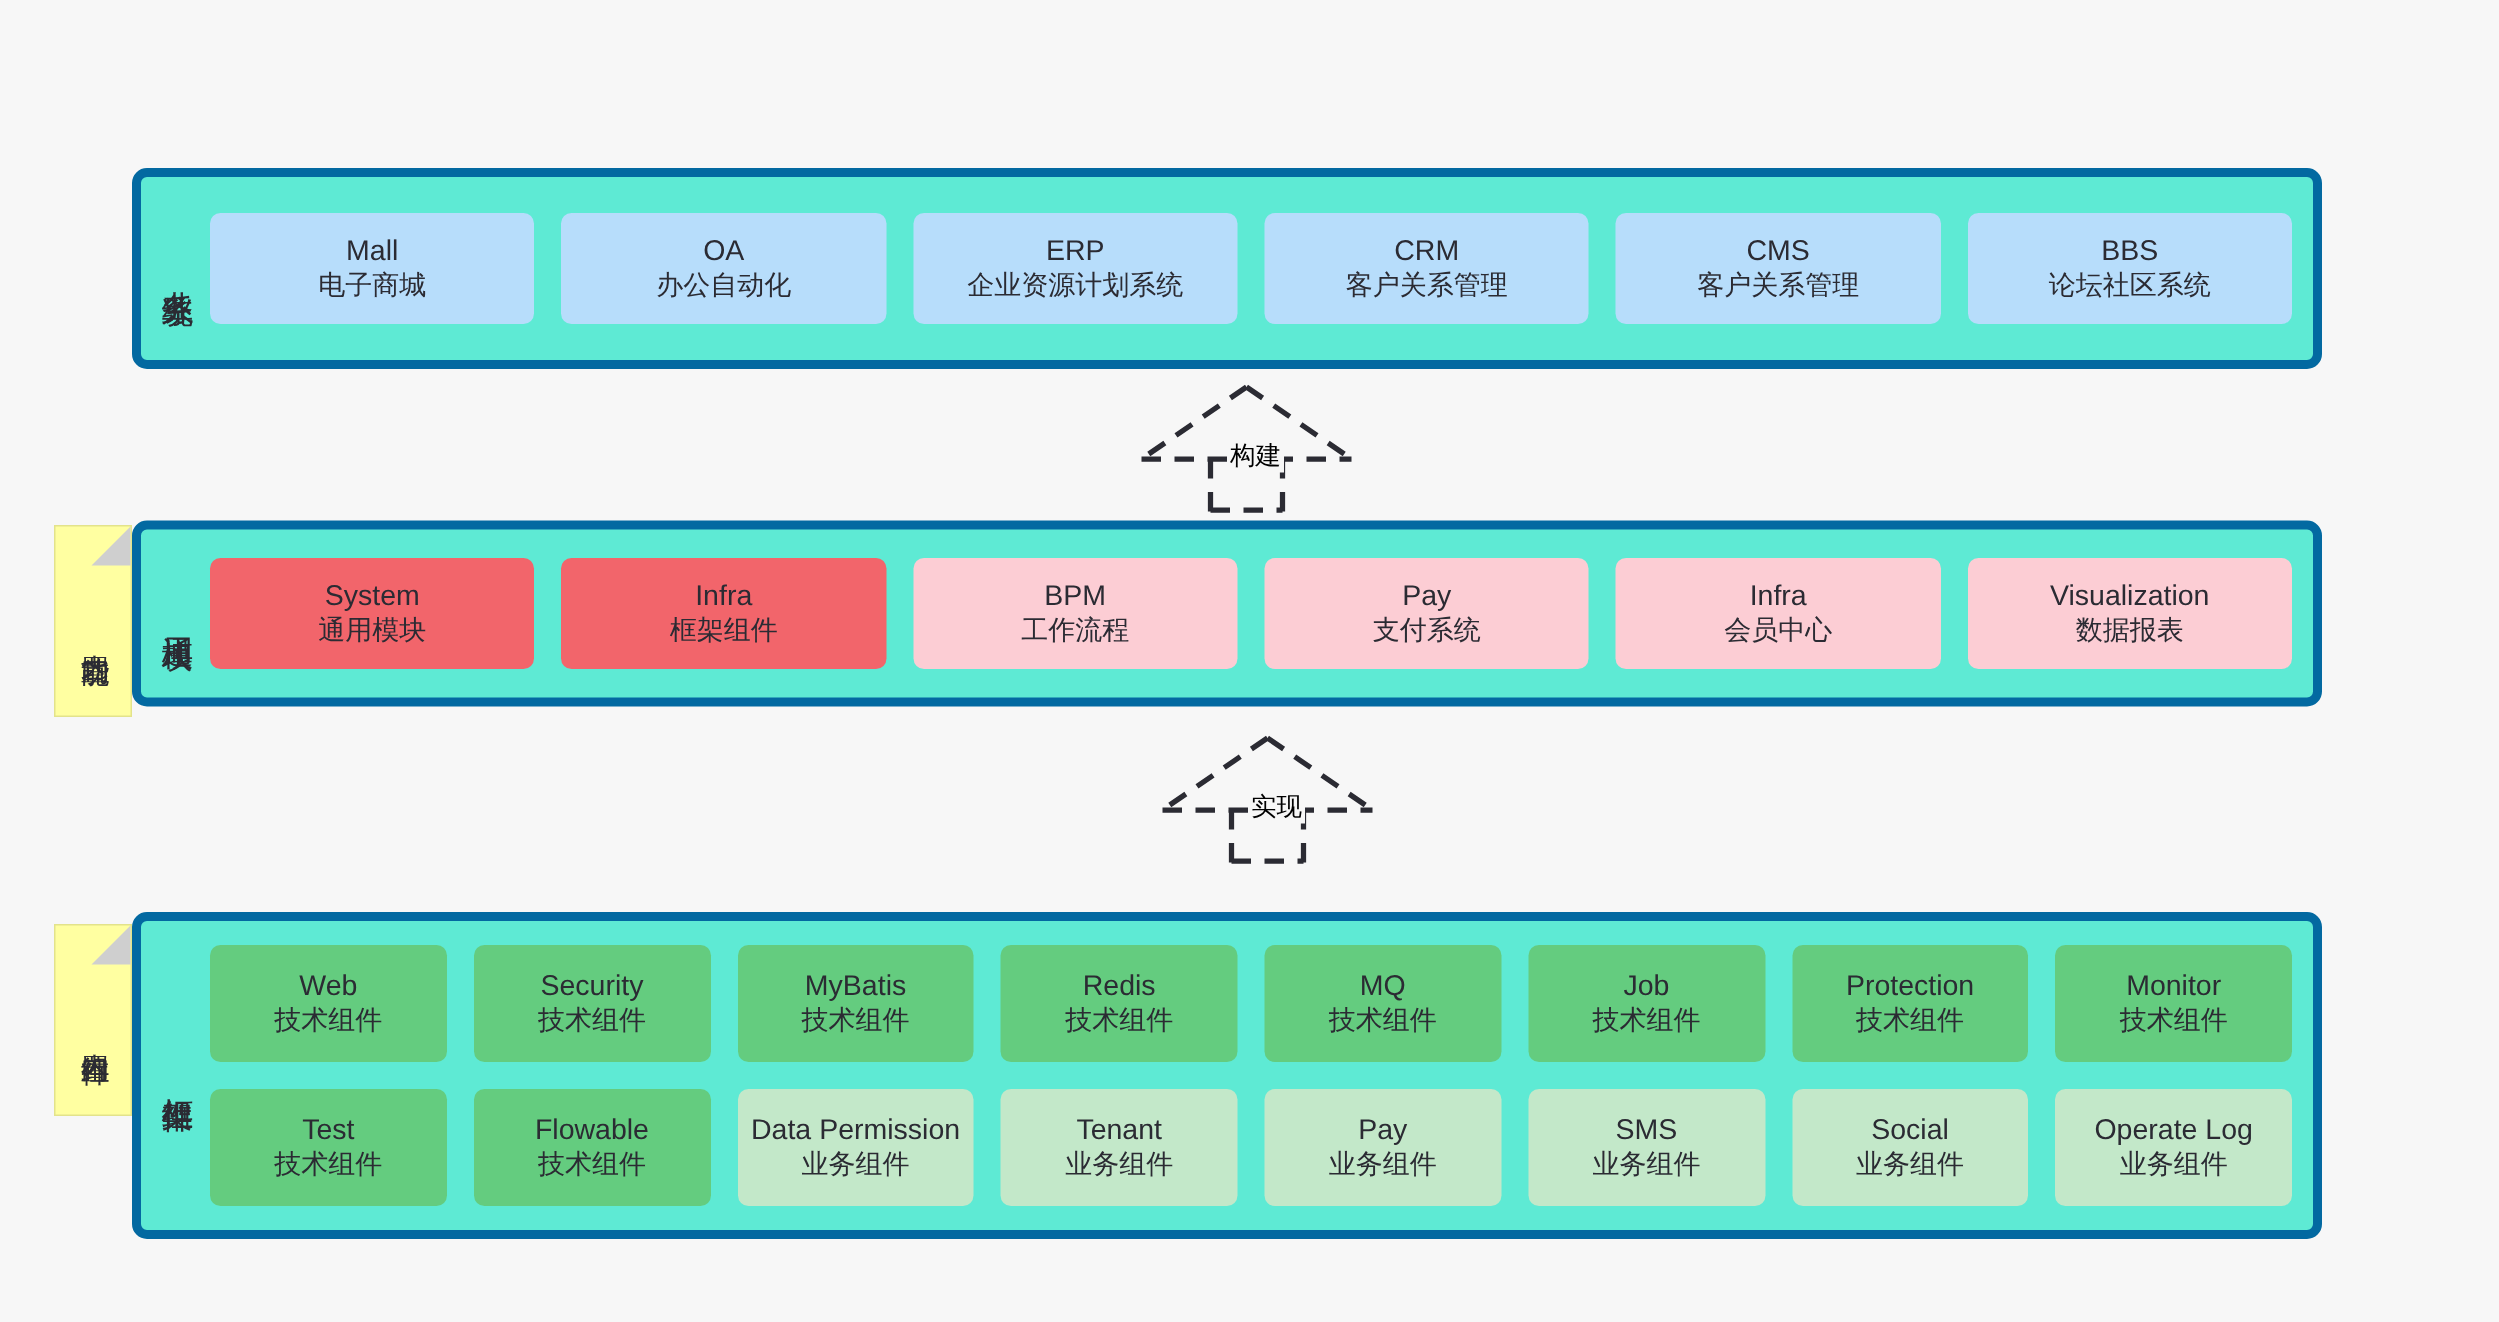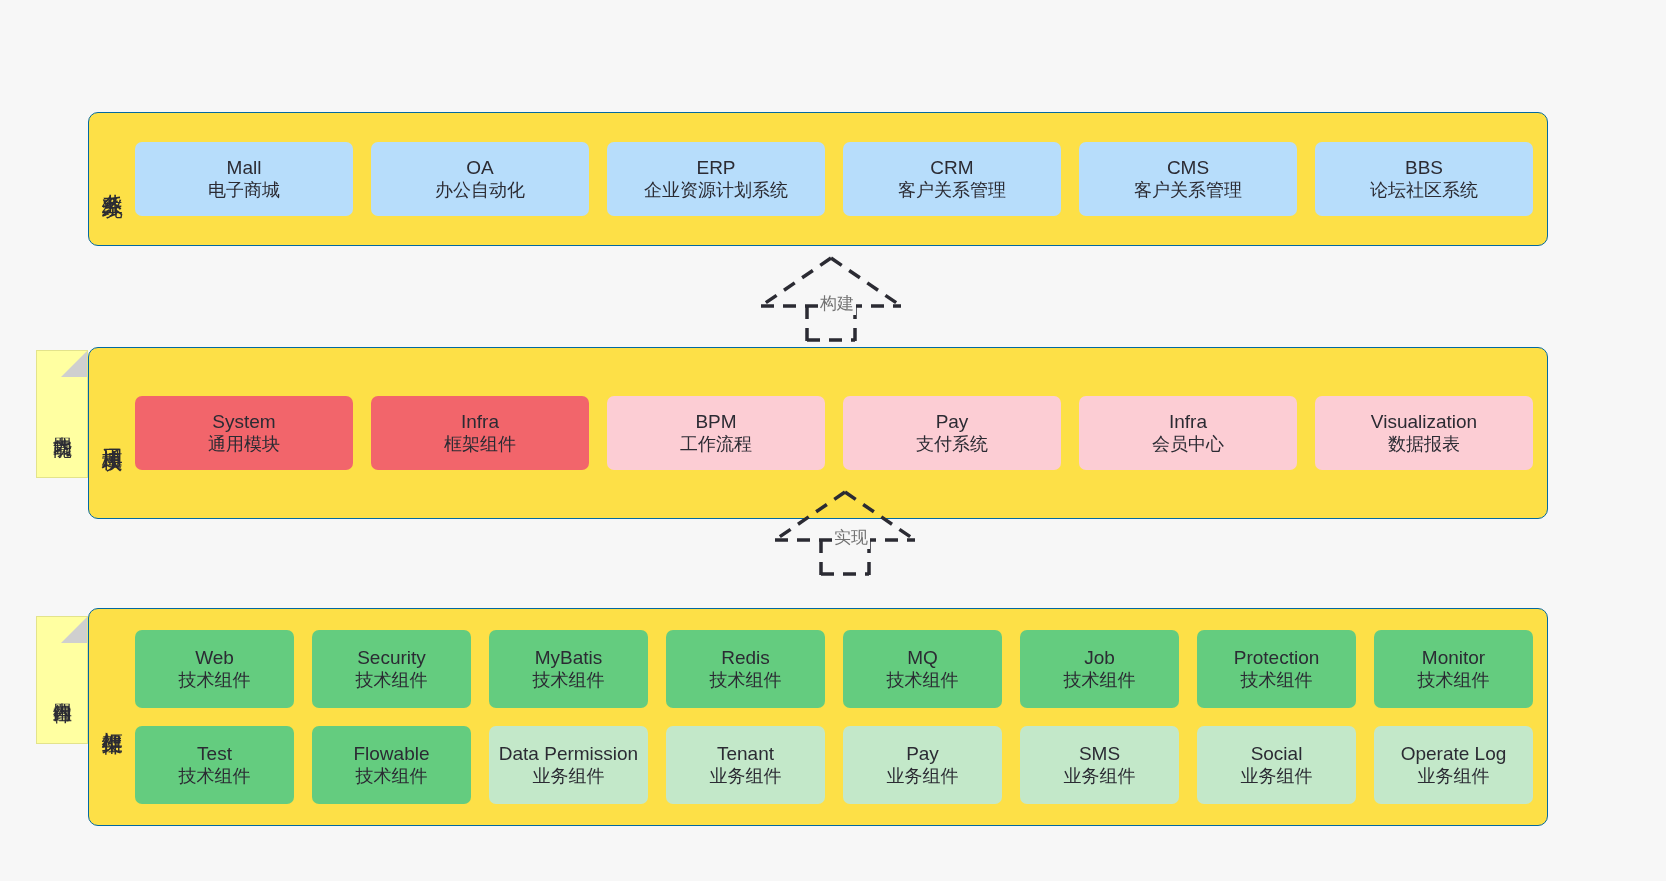--- a/index.html
+++ b/index.html
@@ -17,22 +17,22 @@
   }
 
   .canvas {
     position: absolute;
     inset: 0;
   }
 
   
   .layer {
     position: absolute;
-    background: #fde047;
-    border: 1px solid #0369a1;
+    background: #5eead4;
+    border: 6px solid #0369a1;
     border-radius: 10px;
     box-sizing: border-box;
     display: flex;
     align-items: stretch;
   }
 
   
   .layer-label {
     flex: 0 0 auto;
     width: 46px;
@@ -83,21 +83,21 @@
   .c-blue        { background: #b7ddfb; }
   .c-red         { background: #f2656b; }
   .c-pink        { background: #fccdd4; }
   .c-green       { background: #64cc7f; }
   .c-green-light { background: #c3e8c9; }
 
   
   #layer-business { left: 88px;  top: 112px; width: 1460px; height: 134px; }
   #layer-business .card { height: 74px; }
 
-  #layer-common   { left: 88px;  top: 347px; width: 1460px; height: 172px; }
+  #layer-common   { left: 88px;  top: 347px; width: 1460px; height: 124px; }
   #layer-common .card { height: 74px; }
 
   #layer-framework{ left: 88px;  top: 576px; width: 1460px; height: 218px; margin-top: 32px; }
   #layer-framework .card { height: 78px; }
   #layer-framework .layer-body { gap: 18px; }
 
   
   .note {
     position: absolute;
     width: 52px;
@@ -127,21 +127,21 @@
   }
   #note-builtin-func { left: 36px; top: 350px; height: 128px; }
   #note-builtin-comp { left: 36px; top: 616px; height: 128px; }
 
   
   .arrow { position: absolute; }
   .arrow svg { display: block; overflow: visible; }
   .arrow-label {
     position: absolute;
     font-size: 17px;
-    color: #737373;
+    color: #000000;
     background: #f7f7f7;
     padding: 0 2px;
     white-space: nowrap;
     user-select: none;
   }
   #arrow-build      { left: 756px; top: 256px; width: 150px; height: 86px; }
   #arrow-build .arrow-label { left: 62px; top: 36px; }
   #arrow-implement  { left: 770px; top: 490px; width: 150px; height: 86px; }
   #arrow-implement .arrow-label { left: 62px; top: 36px; }
 </style>

